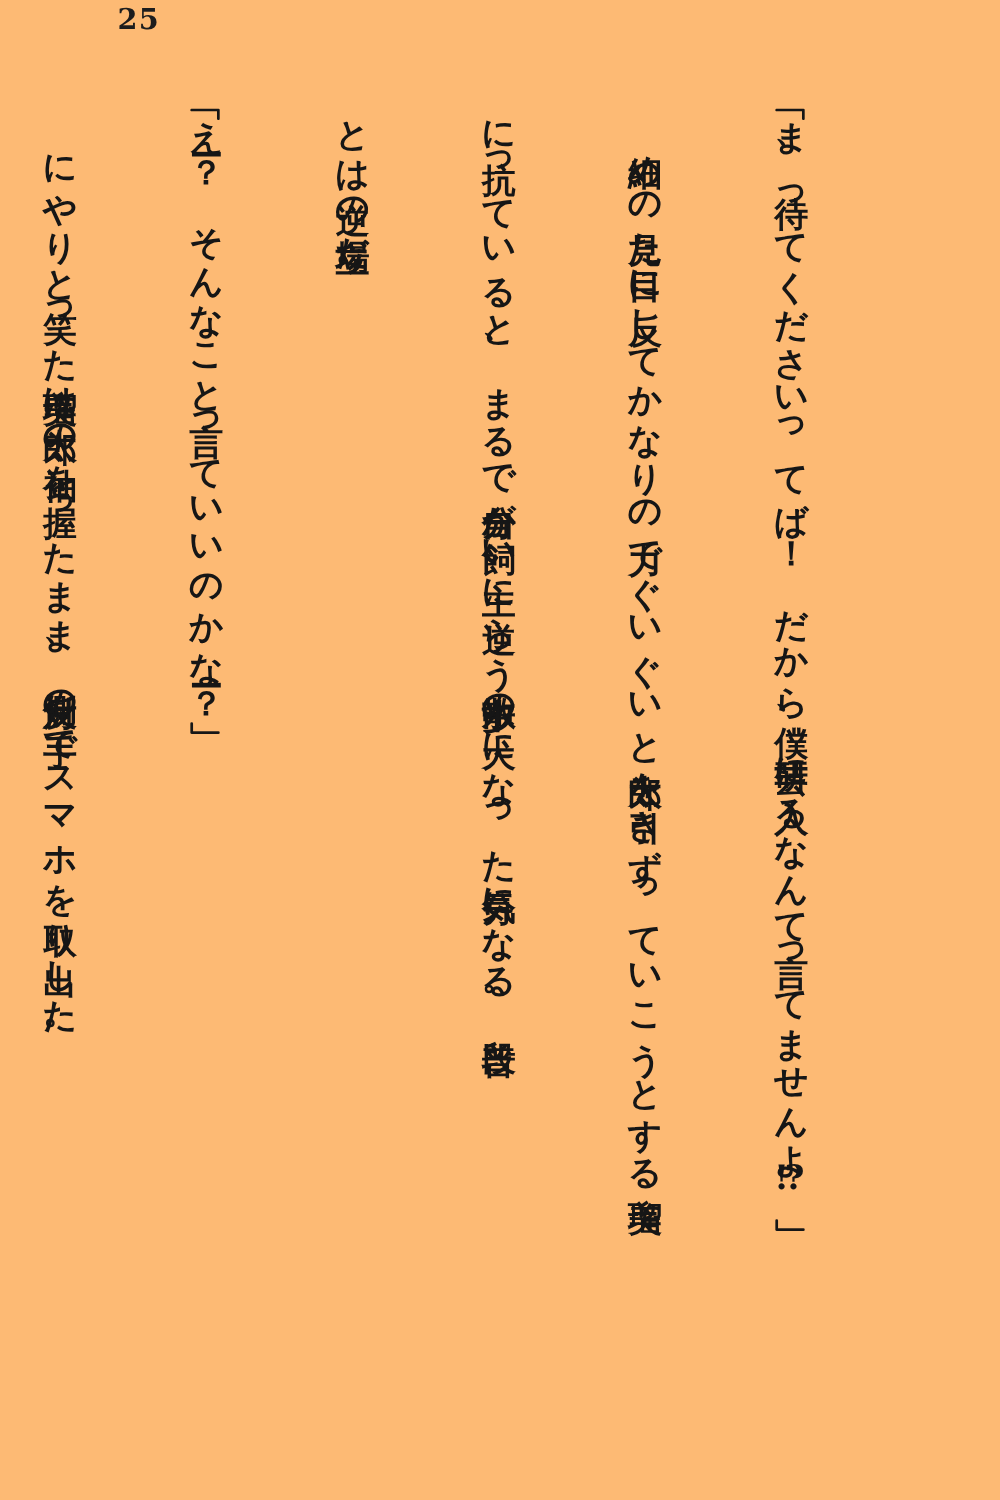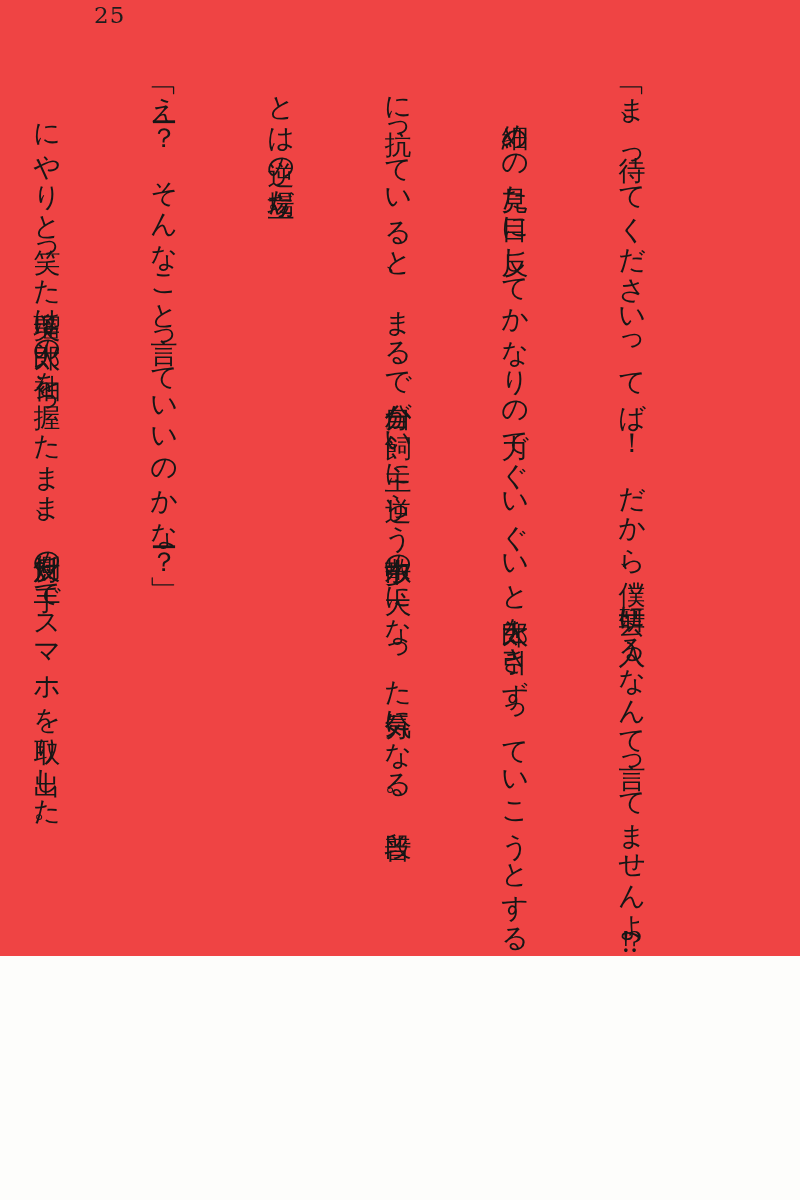--- a/index.html
+++ b/index.html
@@ -9,23 +9,24 @@
   body {
     width: 800px;
     height: 1200px;
     background: #fdfdfb;
     font-family: "DejaVu Serif", "Liberation Serif", serif;
     color: #161616;
   }
   .page {
     position: relative;
     width: 800px;
-    height: 956px;
+    height: 1200px;
     overflow: hidden;
-    background: #ef4444;
+    background: #fdba74;
+    font-weight: bold;
   }
   .page-number {
     position: absolute;
     top: 2px;
     left: 94px;
     font-size: 23px;
     letter-spacing: 1px;
     color: #1d1d1d;
   }
   .text-block {

